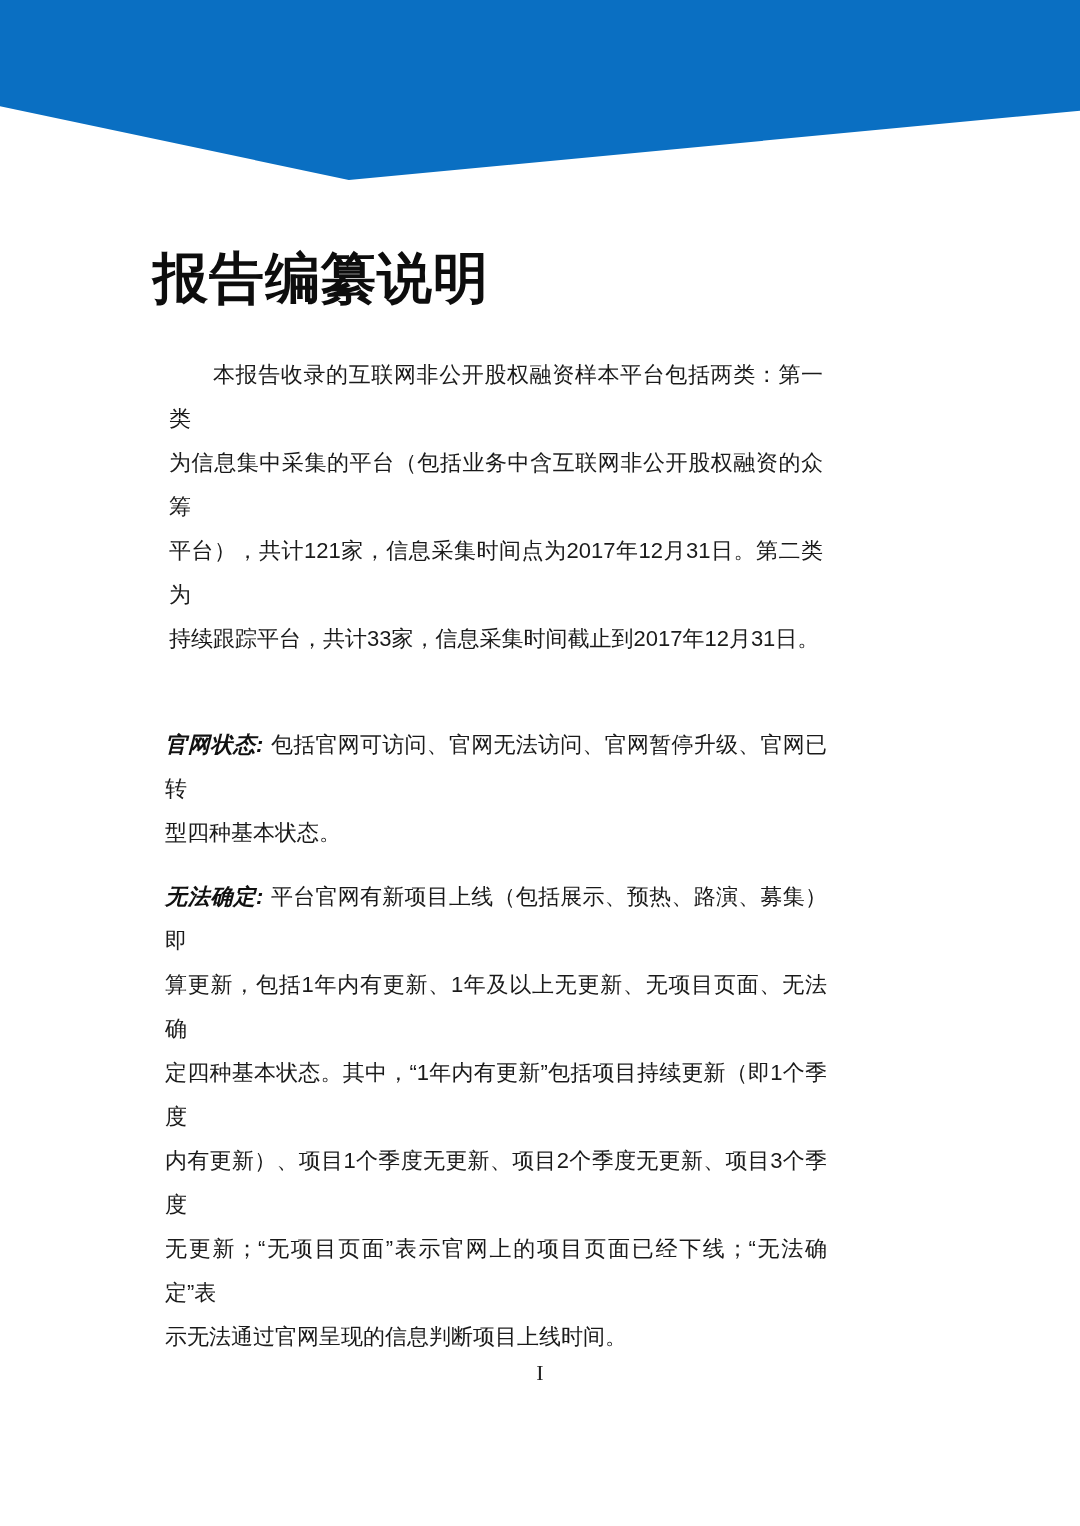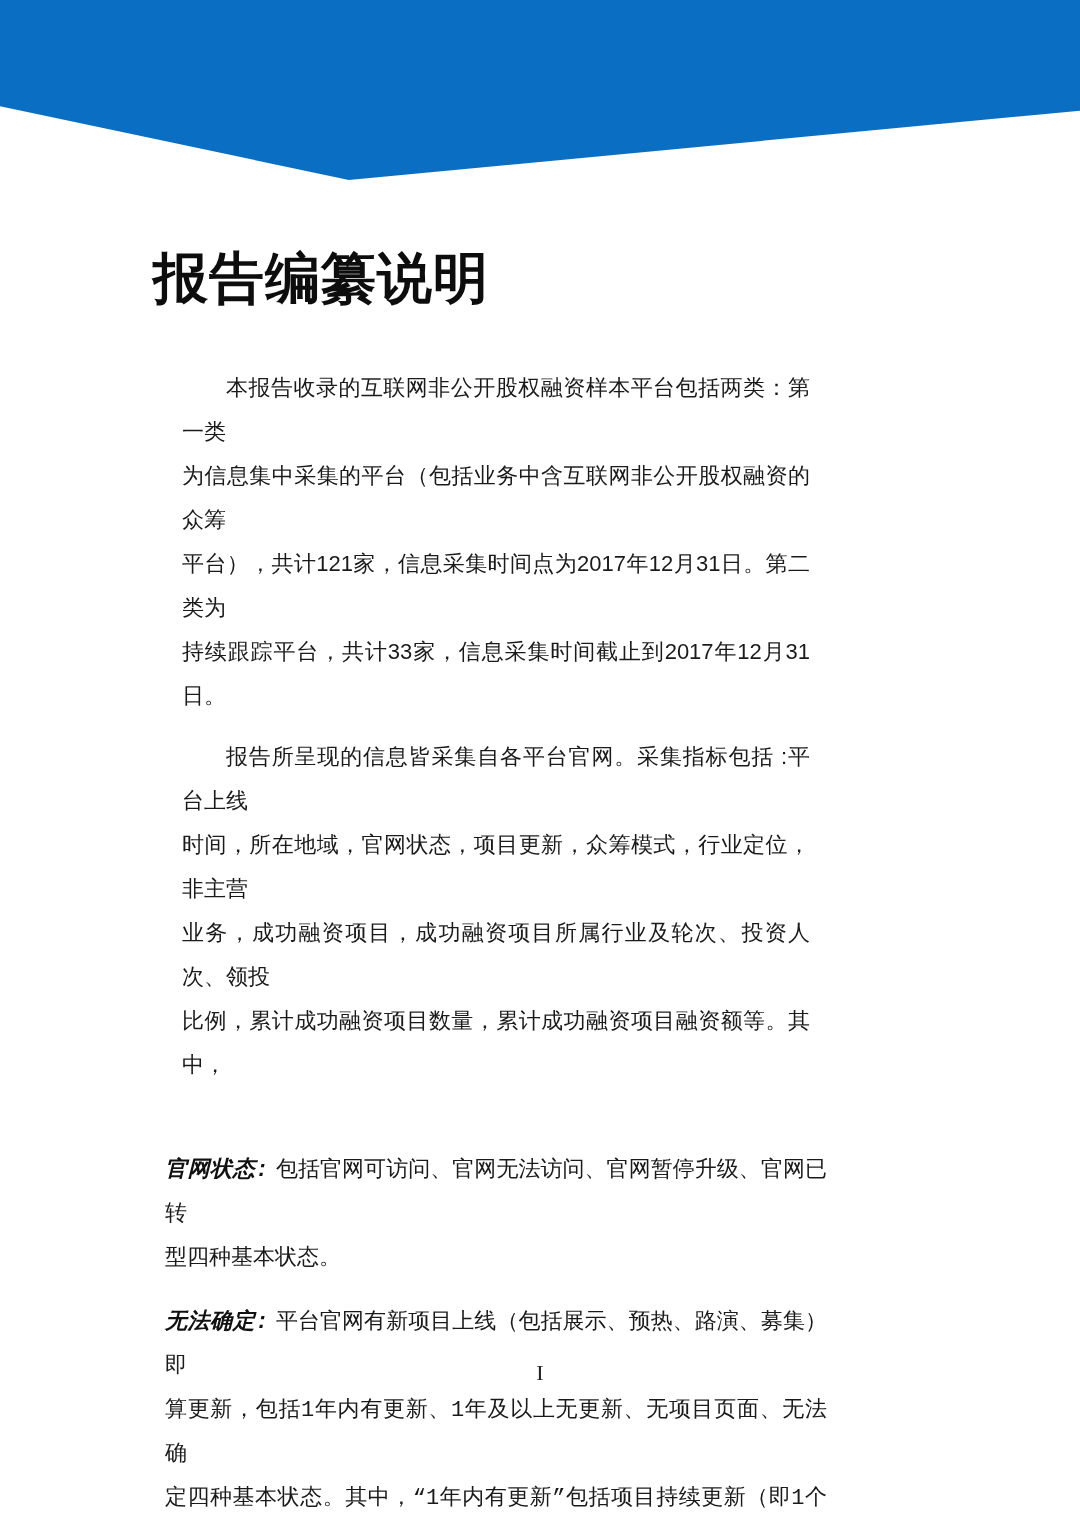--- a/index.html
+++ b/index.html
@@ -25,22 +25,22 @@
     letter-spacing:1px;
     color:#0d0d0d;
     margin-top:28px;
   }
   .content {
     position:absolute; left:165px; top:349px;
     width:662px;
     font-size:22px; line-height:44px;
     text-align:justify;
   }
-  .para { margin:17px; text-indent:44px; }
-  .def { margin:20px 0 0 0; text-indent:0;font-family:Liberation Mono, monospace; }
+  .para { margin:4px; text-indent:44px; }
+  .def { margin:20px 0 0 0; text-indent:0; }
   .def-first { margin-top:62px; }
   .def-label {
     font-weight:bold; font-style:italic;
     color:#111;
     margin-right:7px;
     letter-spacing:0.5px;
   }
   .page-number {
     position:absolute; top:1360px; left:0;
     width:100%;
@@ -56,21 +56,20 @@
 <div class="page">
 
   <div class="banner" style="background: rgb(10, 111, 194);"></div>
 
   <h1 class="page-title">报告编纂说明</h1>
 
   <div class="content">
 
     <p class="para">本报告收录的互联网非公开股权融资样本平台包括两类：第一类<br>为信息集中采集的平台（包括业务中含互联网非公开股权融资的众筹<br>平台），共计121家，信息采集时间点为2017年12月31日。第二类为<br>持续跟踪平台，共计33家，信息采集时间截止到2017年12月31日。</p>
 
-    <p class="para">报告所呈现的信息皆采集自各平台官网。采集指标包括 :平台上线<br>时间，所在地域，官网状态，项目更新，众筹模式，行业定位，非主营<br>业务，成功融资项目，成功融资项目所属行业及轮次、投资人次、领投<br>比例，累计成功融资项目数量，累计成功融资项目融资额等。其中，</p>
 
     <p class="para def def-first">
       <span class="def-label">官网状态:</span><span>包括官网可访问、官网无法访问、官网暂停升级、官网已转<br>型四种基本状态。</span>
     </p>
 
     <p class="para def">
       <span class="def-label">无法确定:</span><span>平台官网有新项目上线（包括展示、预热、路演、募集）即<br>算更新，包括1年内有更新、1年及以上无更新、无项目页面、无法确<br>定四种基本状态。其中，“1年内有更新”包括项目持续更新（即1个季度<br>内有更新）、项目1个季度无更新、项目2个季度无更新、项目3个季度<br>无更新；“无项目页面”表示官网上的项目页面已经下线；“无法确定”表<br>示无法通过官网呈现的信息判断项目上线时间。</span>
     </p>
 
   </div>

